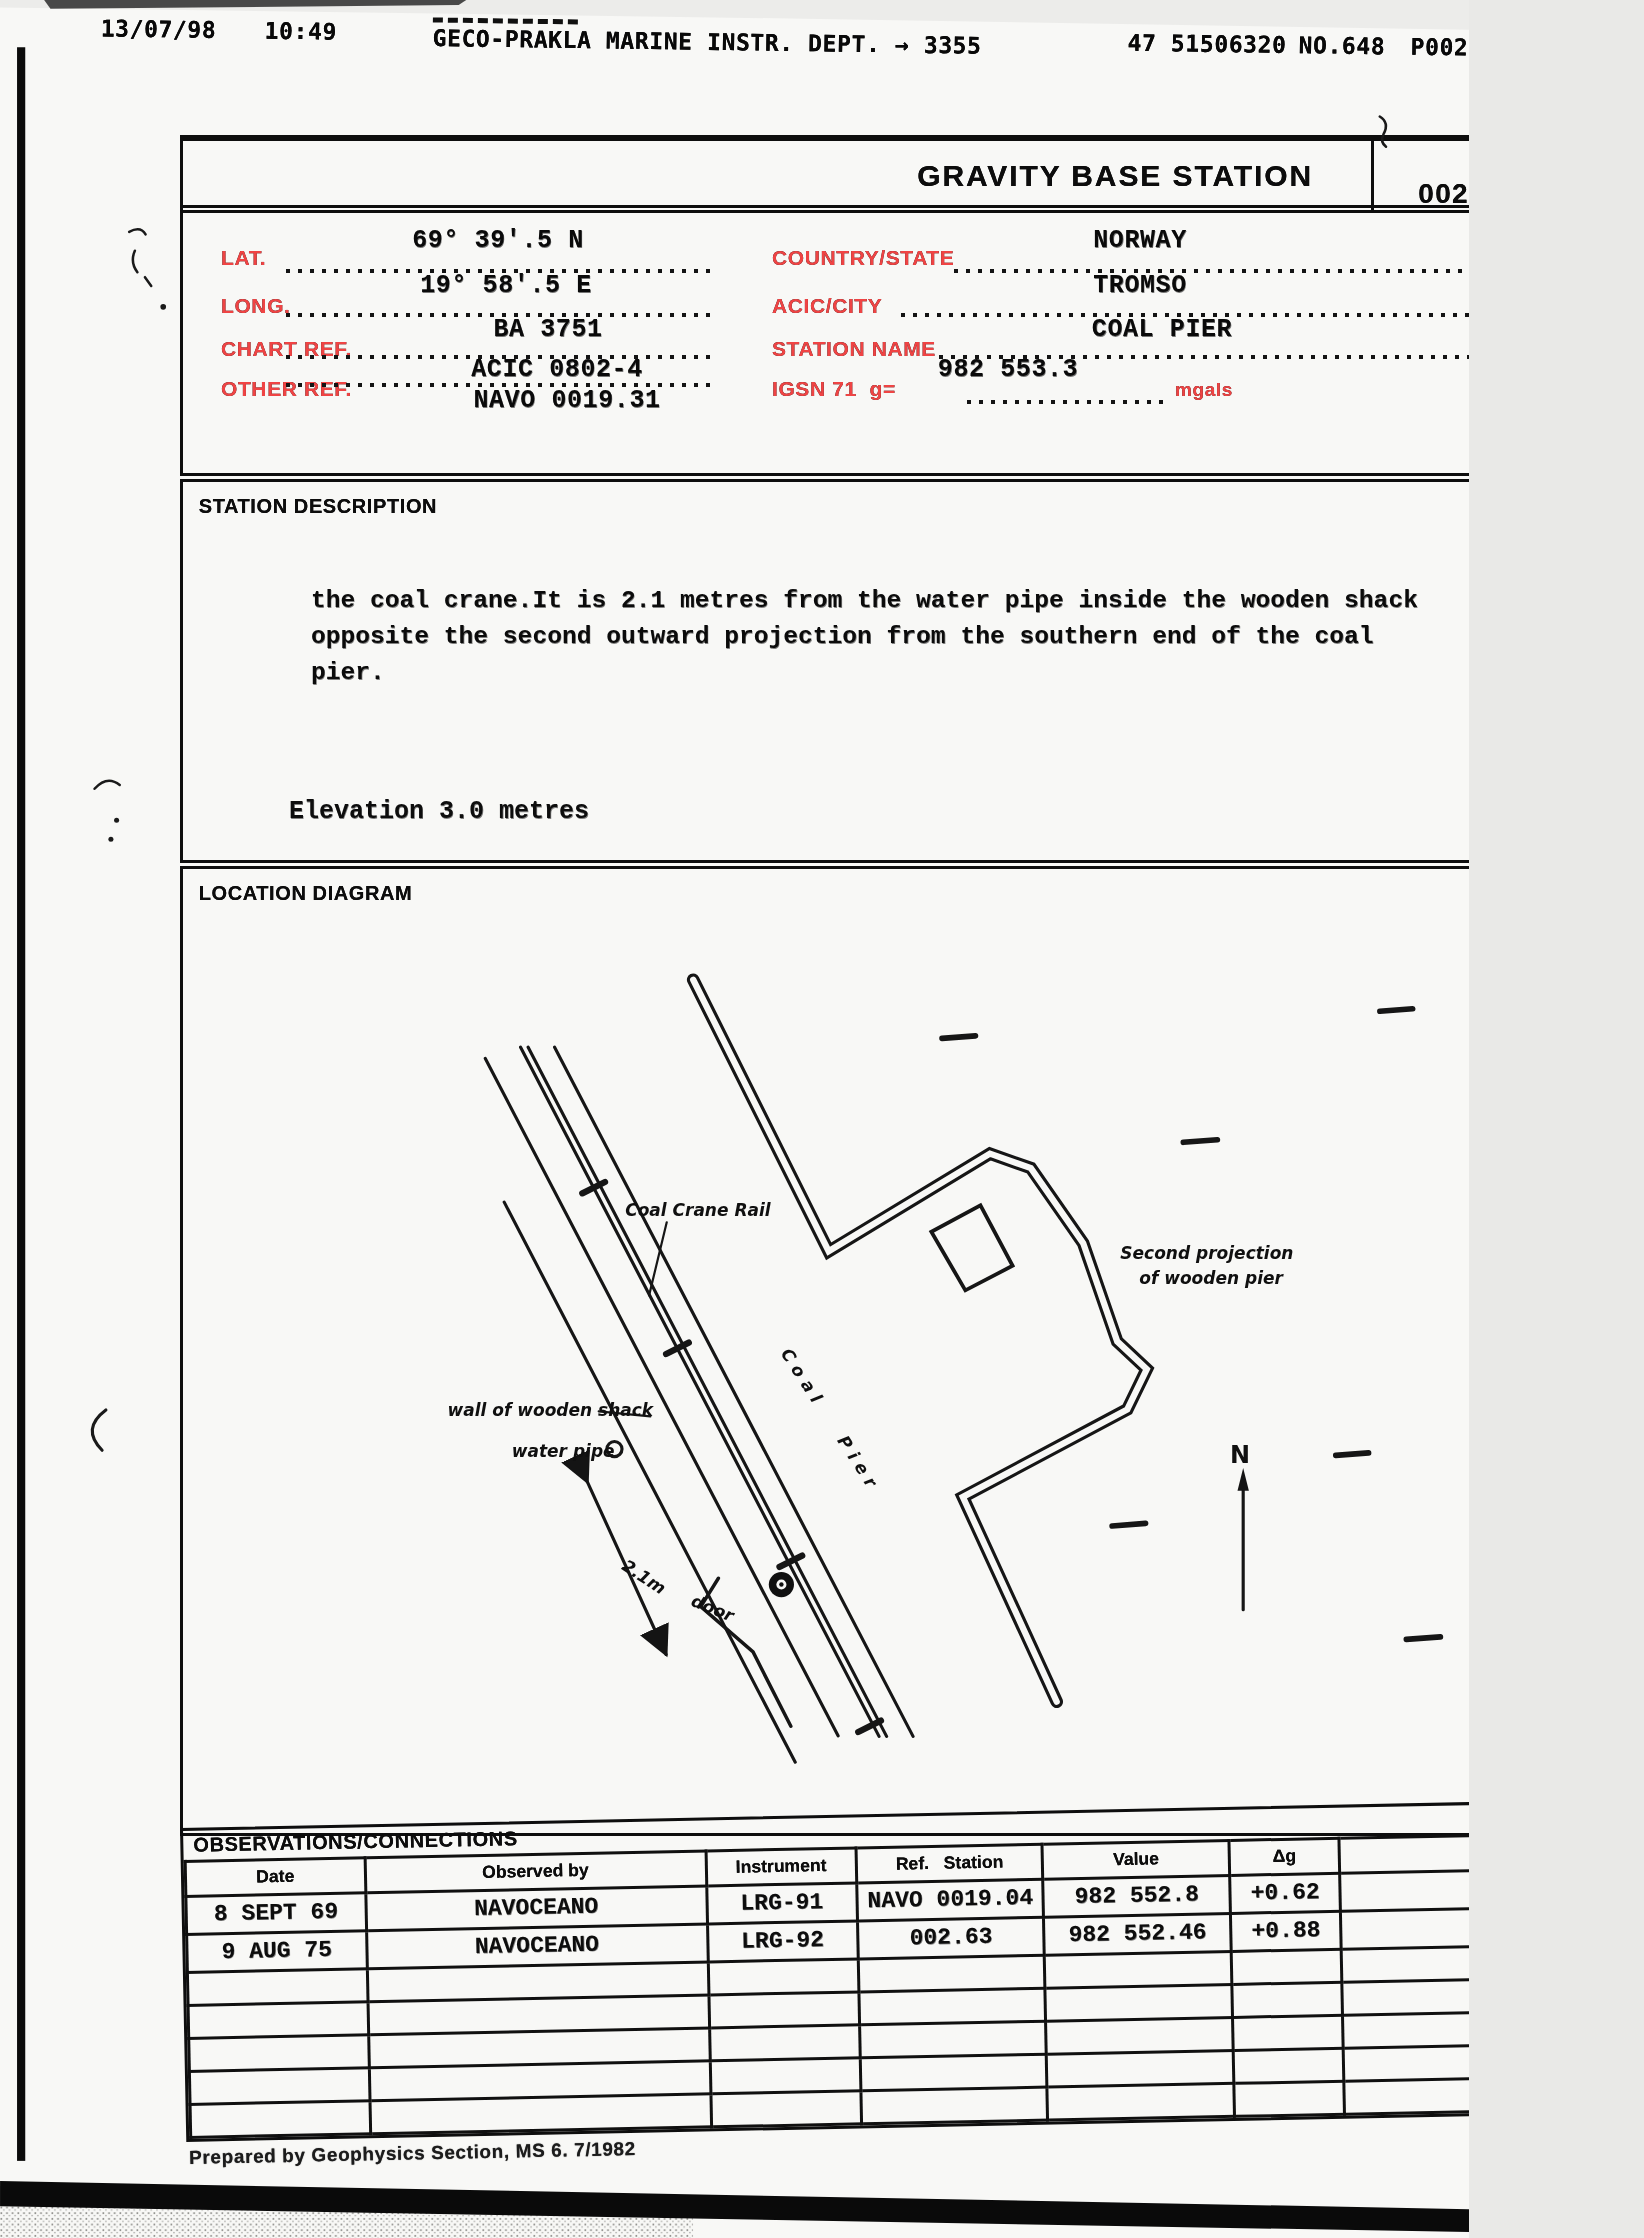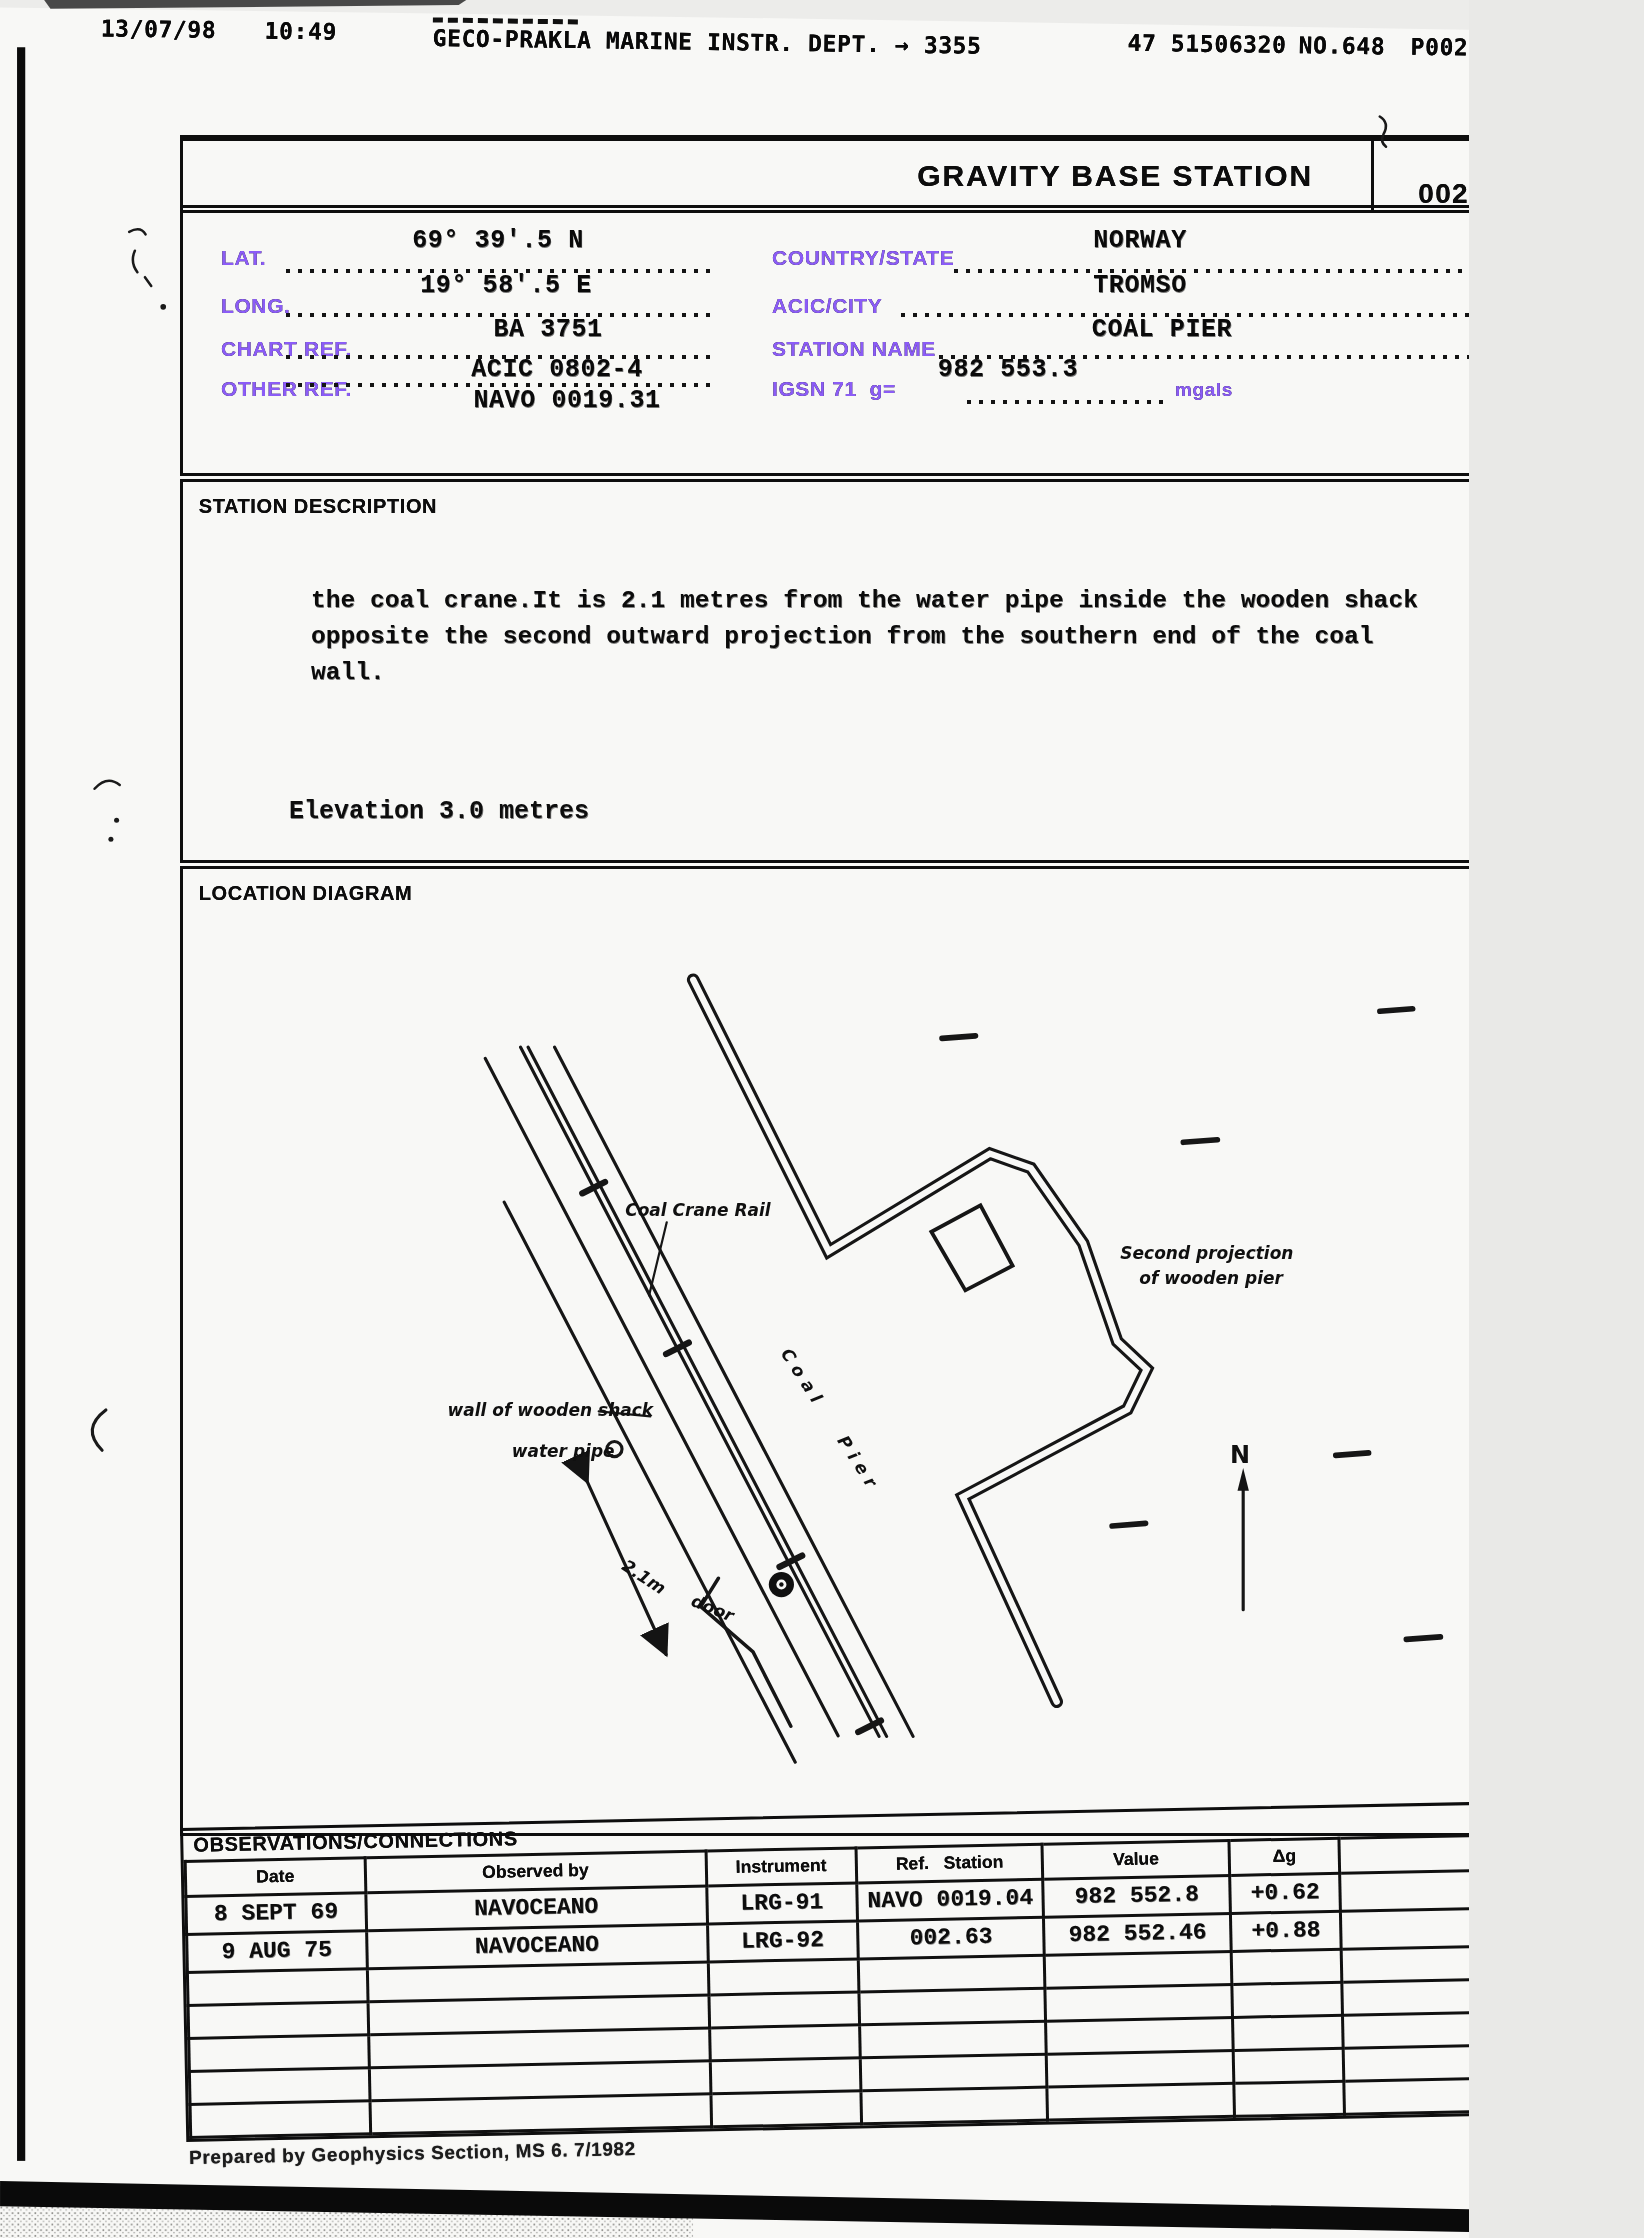--- a/index.html
+++ b/index.html
@@ -18,21 +18,21 @@
   .bx-fields{top:205px;height:265px;}
   .bx-desc{top:479px;height:378px;padding-left:37px;}
   .bx-diag{top:866px;height:964px;}
   .title-cell{position:absolute;left:0;top:0;width:1130px;height:100%;display:flex;align-items:center;justify-content:flex-end;}
   .title-num{position:absolute;left:1188px;top:0;right:0;height:100%;border-left:3.8px solid #0e0e0e;
              display:flex;align-items:flex-end;justify-content:center;}
   .big{font:700 30px "Liberation Sans",sans-serif;letter-spacing:1.9px;text-shadow:0 0 0.6px #000;}
   .num{font:700 28px "Liberation Sans",sans-serif;letter-spacing:1.3px;text-shadow:0 0 0.6px #000;}
   
   .lbl{position:absolute;font:700 21px "Liberation Sans",sans-serif;letter-spacing:0.6px;
-       color:#8b5cf6;text-shadow:0 0 0.6px #0c0c0c;white-space:pre;}
+       color:#ef4444;text-shadow:0 0 0.6px #0c0c0c;white-space:pre;}
   .typed{position:absolute;font:700 25px "Liberation Mono",monospace;color:#0a0a0a;
          letter-spacing:0.6px;text-shadow:0.6px 0.6px 0.6px rgba(10,10,10,.55);white-space:pre;}
   .tc{text-align:center;}
   .dots{position:absolute;height:3.8px;
         background-image:repeating-linear-gradient(90deg,#141414 0 4.4px,transparent 4.4px 12px);}
   .hdr{position:absolute;font:700 20px "Liberation Sans",sans-serif;letter-spacing:0.6px;text-shadow:0 0 0.6px #000;}
   
   .desc-par{position:absolute;left:128px;top:101px;width:1228px;
             font:700 24.6px "Liberation Mono",monospace;line-height:36px;color:#0b0b0b;
             text-shadow:0.6px 0.6px 0.6px rgba(10,10,10,.5);}
@@ -119,21 +119,21 @@
     <span class="typed tc" style="left:699px;top:147px;width:252px">982 553.3</span>
     <div class="dots" style="left:784px;top:192px;width:202px"></div>
     <span class="lbl" style="left:992px;top:171px;font-size:19px">mgals</span>
   </div>
 
   <div class="bx bx-desc">
     <span class="hdr" style="left:15.7px;top:12.6px">STATION DESCRIPTION</span>
     <div class="desc-par">
       <div>the coal crane.It is 2.1 metres from the water pipe inside the wooden shack</div>
       <div>opposite the second outward projection from the southern end of the coal</div>
-      <div>wall.</div>
+      <div>pier.</div>
     </div>
     <span class="elev">Elevation 3.0 metres</span>
   </div>
 
   <div class="bx bx-diag">
     <span class="hdr" style="left:15.7px;top:12.6px">LOCATION DIAGRAM</span>
   </div>
 
   <svg class="svg-diagram" width="1134" height="920" viewBox="0 0 1800 1460">
     <defs>

